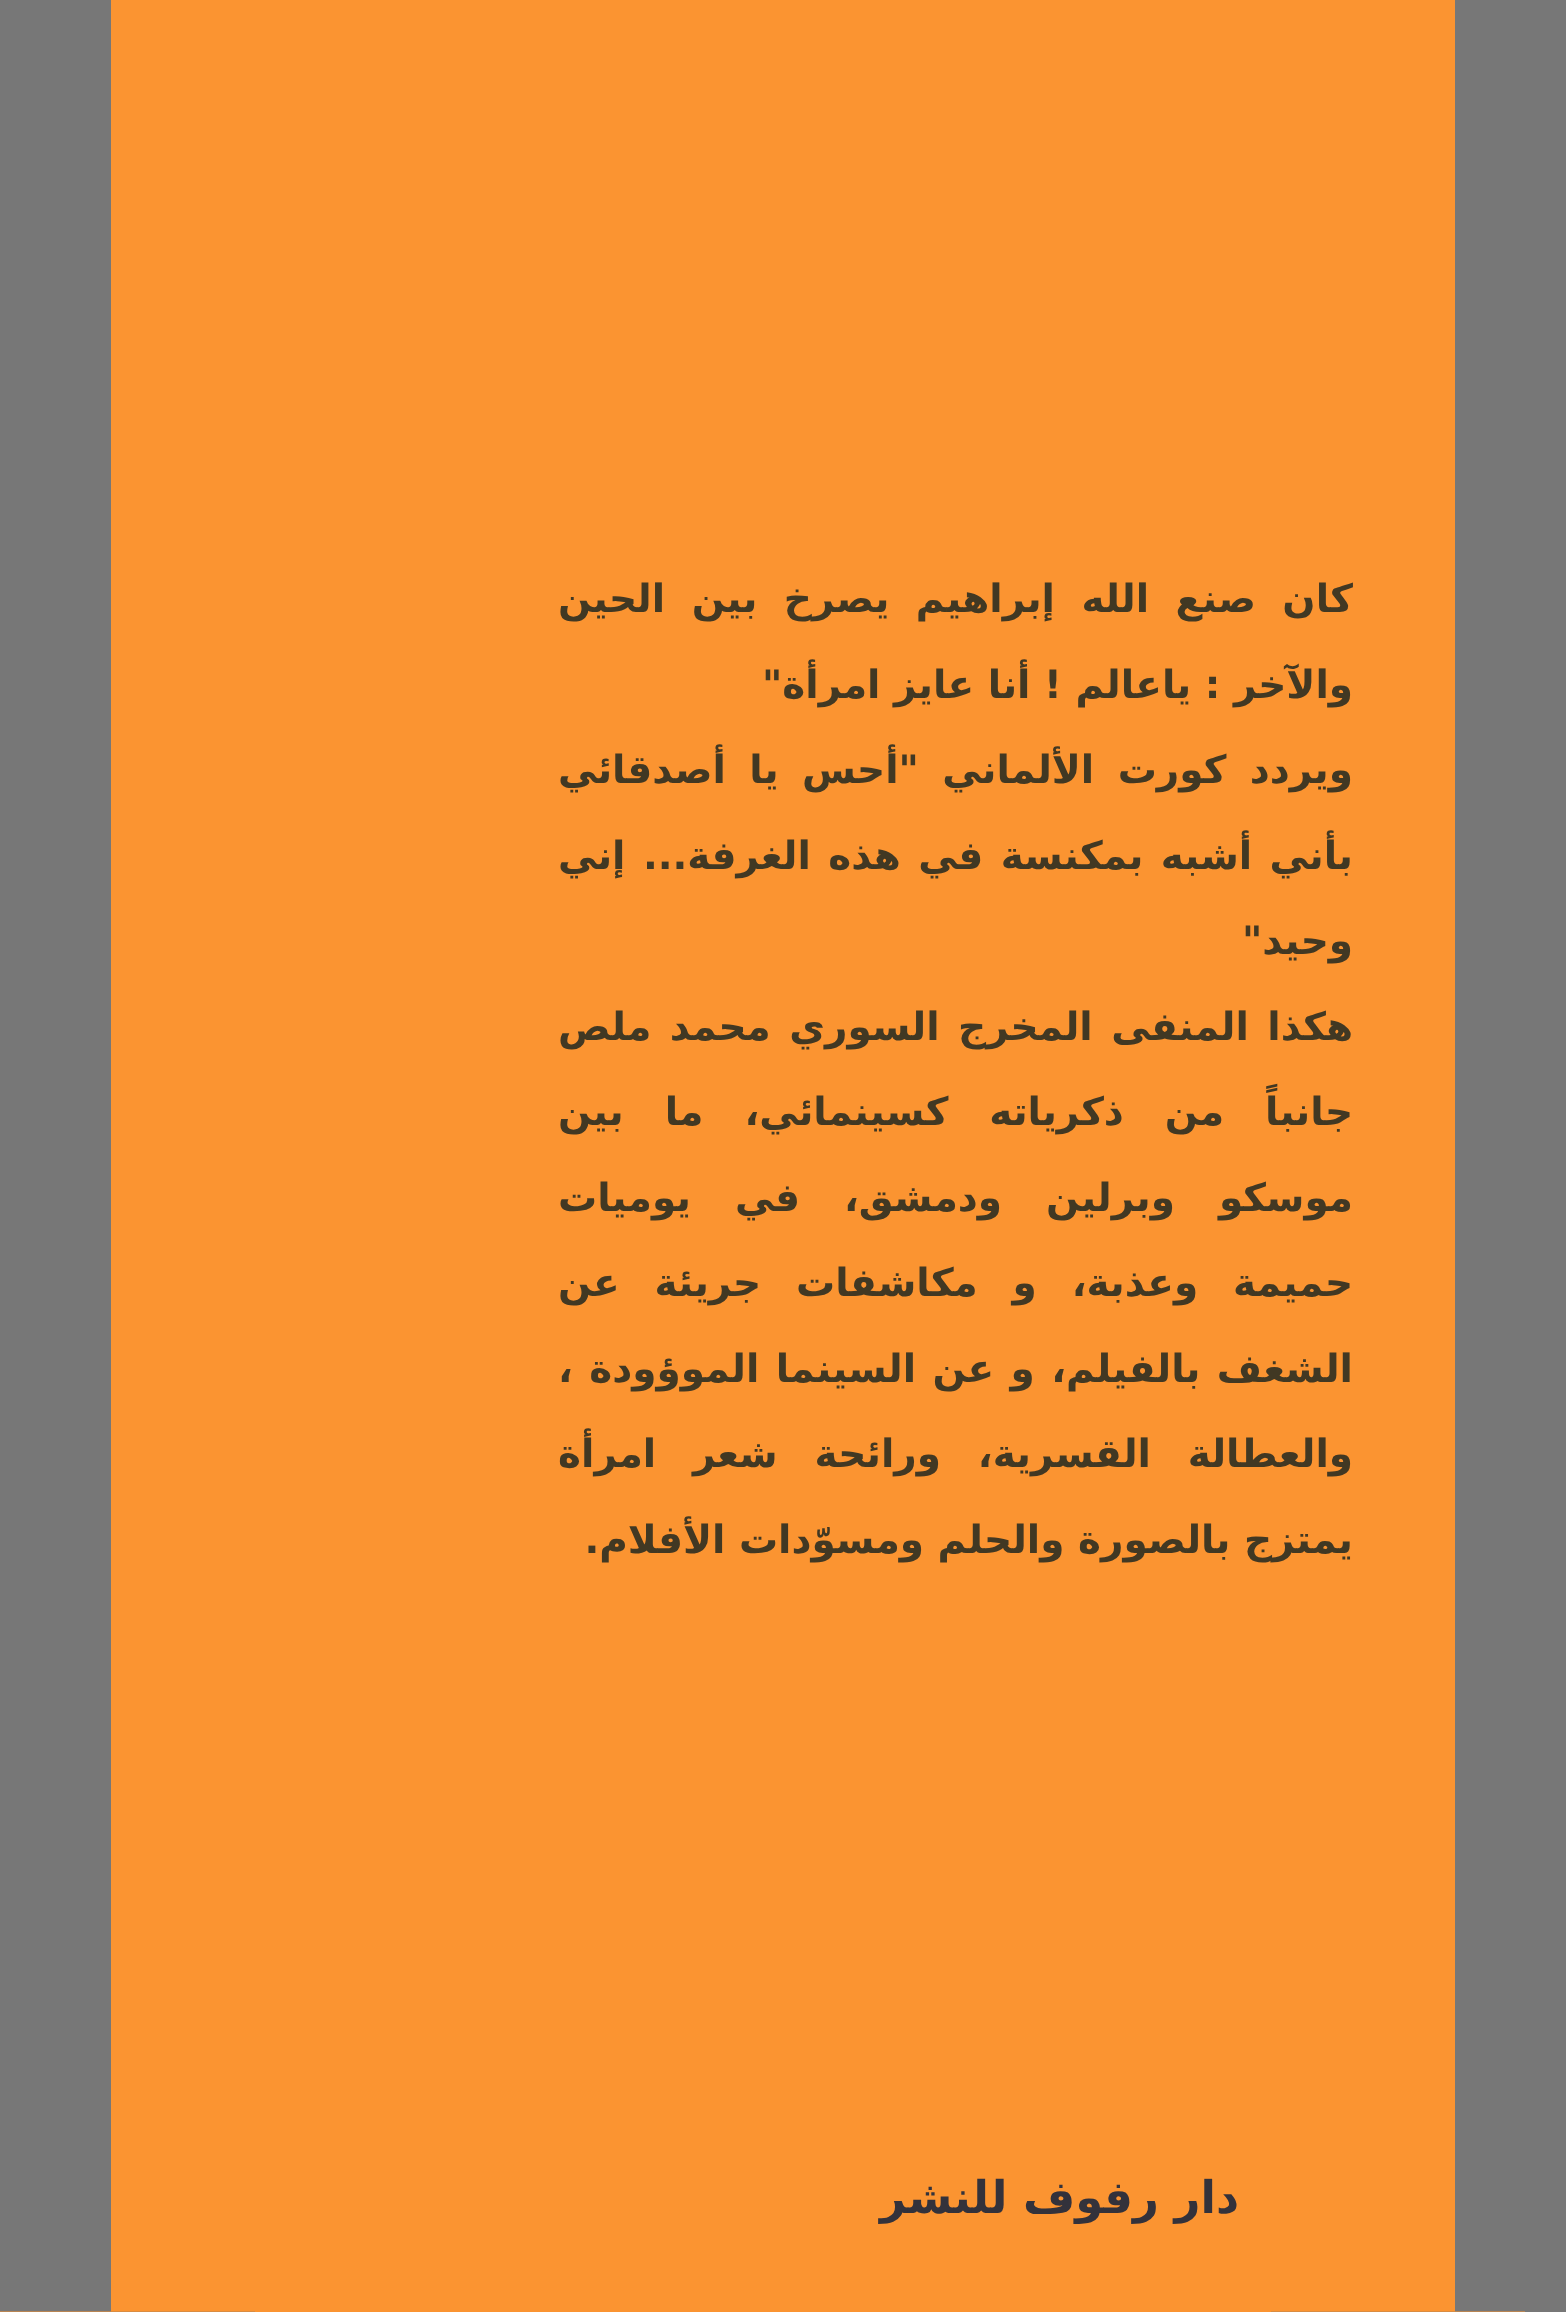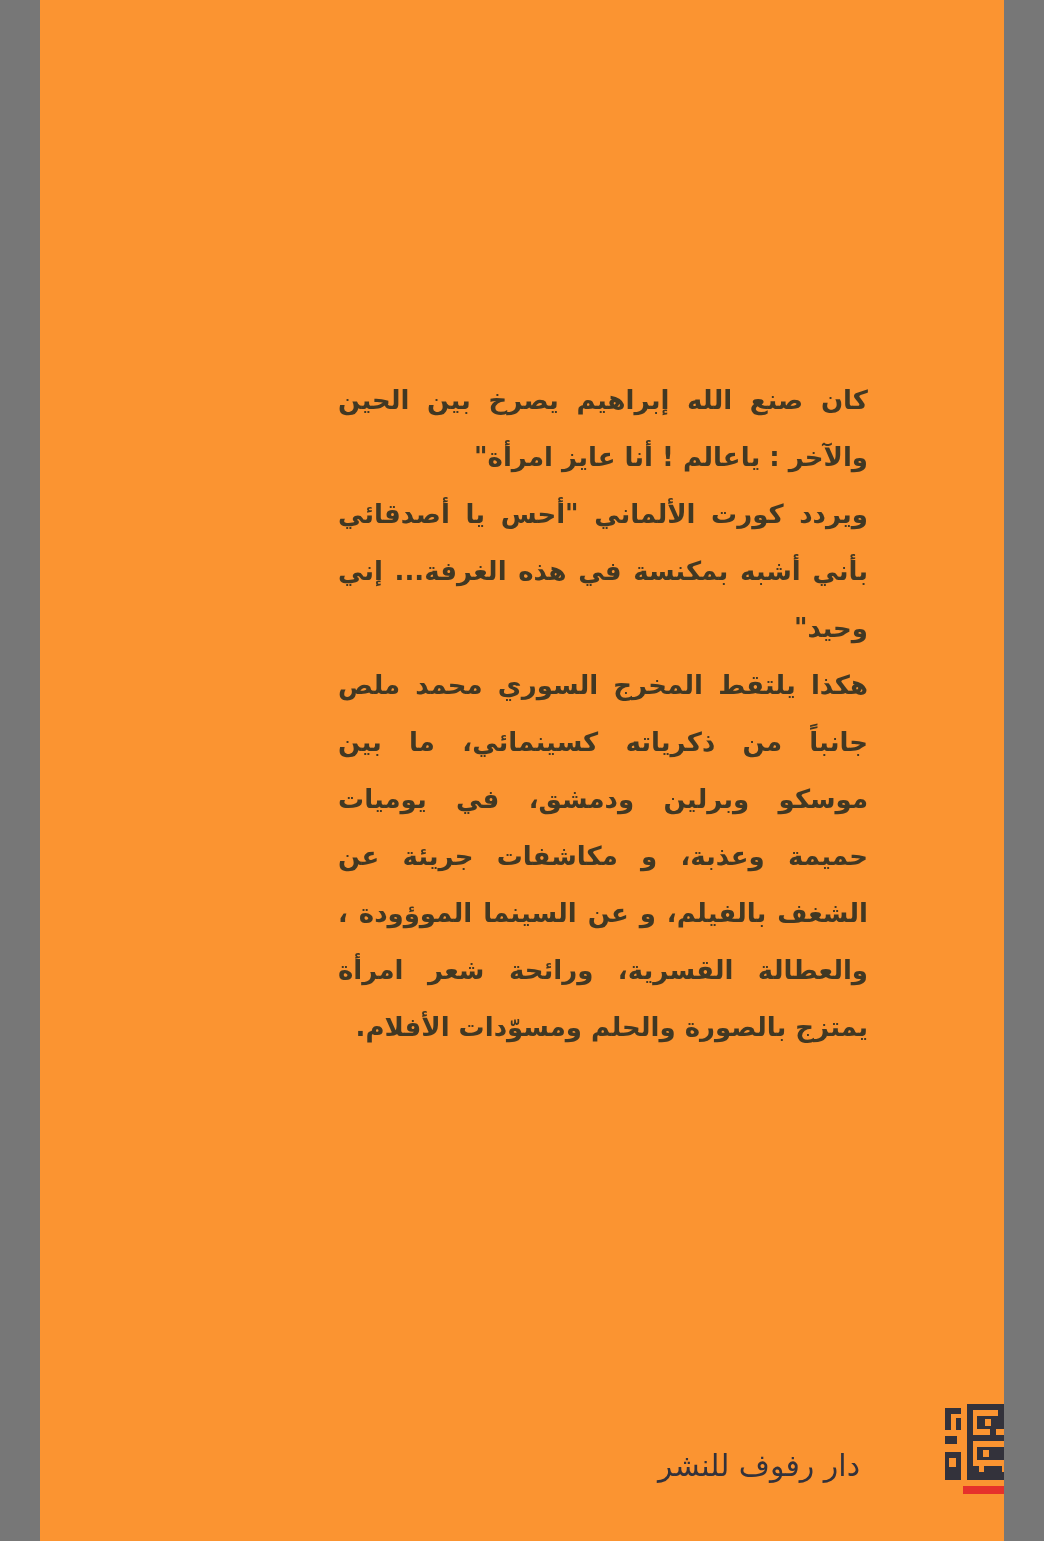--- a/index.html
+++ b/index.html
@@ -5,21 +5,21 @@
   :root{
     --bg:#fb9431;
     --ink:#413823;
     --mark:#33323b;
     --accent:#e6312b;
   }
   html,body{margin:0;padding:0;}
   body{background:#777;font-family:"DejaVu Sans",sans-serif;}
   .page{
     position:relative;
-    width:964px;height:1541px;
+    width:896px;height:1541px;
     margin:0 auto;
     background:var(--bg);
     overflow:hidden;
   }
   .blurb{
     position:absolute;
     left:298px;top:372px;
     width:530px;
     direction:rtl;
     text-align:justify;
@@ -41,34 +41,34 @@
   .publisher-logo svg{display:block;width:100%;height:100%;}
   .publisher-logo .d{fill:currentColor;}
   .publisher-logo .hole{fill:var(--bg);}
   .publisher-logo .accent{fill:var(--accent);}
   .publisher-name{
     position:absolute;
     right:144px;top:1448px;
     direction:rtl;
     color:var(--mark);
     font-size:30px;
-    font-weight:normal;
+    font-weight:bold;
     white-space:nowrap;
     margin-left:20px;
   }
 </style>
 </head>
 <body>
 
 <div class="page">
 
   <div class="blurb">
     <p>كان صنع الله إبراهيم يصرخ بين الحين والآخر : ياعالم ! أنا عايز امرأة"</p>
     <p>ويردد كورت الألماني "أحس يا أصدقائي بأني أشبه بمكنسة في هذه الغرفة... إني وحيد"</p>
-    <p>هكذا يلتقط المخرج السوري محمد ملص جانباً من ذكرياته كسينمائي، ما بين موسكو وبرلين ودمشق، في يوميات حميمة وعذبة، و مكاشفات جريئة عن الشغف بالفيلم، و عن السينما الموؤودة ، والعطالة القسرية، ورائحة شعر امرأة يمتزج بالصورة والحلم ومسوّدات الأفلام.</p>
+    <p>هكذا المنفى المخرج السوري محمد ملص جانباً من ذكرياته كسينمائي، ما بين موسكو وبرلين ودمشق، في يوميات حميمة وعذبة، و مكاشفات جريئة عن الشغف بالفيلم، و عن السينما الموؤودة ، والعطالة القسرية، ورائحة شعر امرأة يمتزج بالصورة والحلم ومسوّدات الأفلام.</p>
   </div>
 
   <div class="publisher-logo">
     <svg viewBox="0 0 88 94" aria-hidden="true">
 
       <rect class="d" x="0" y="6" width="16" height="6"></rect>
       <rect class="d" x="0" y="6" width="6" height="22"></rect>
       <rect class="d" x="11" y="16" width="5" height="12"></rect>
       <rect class="d" x="0" y="34" width="12" height="8"></rect>
       <rect class="d" x="0" y="50" width="16" height="28"></rect>

